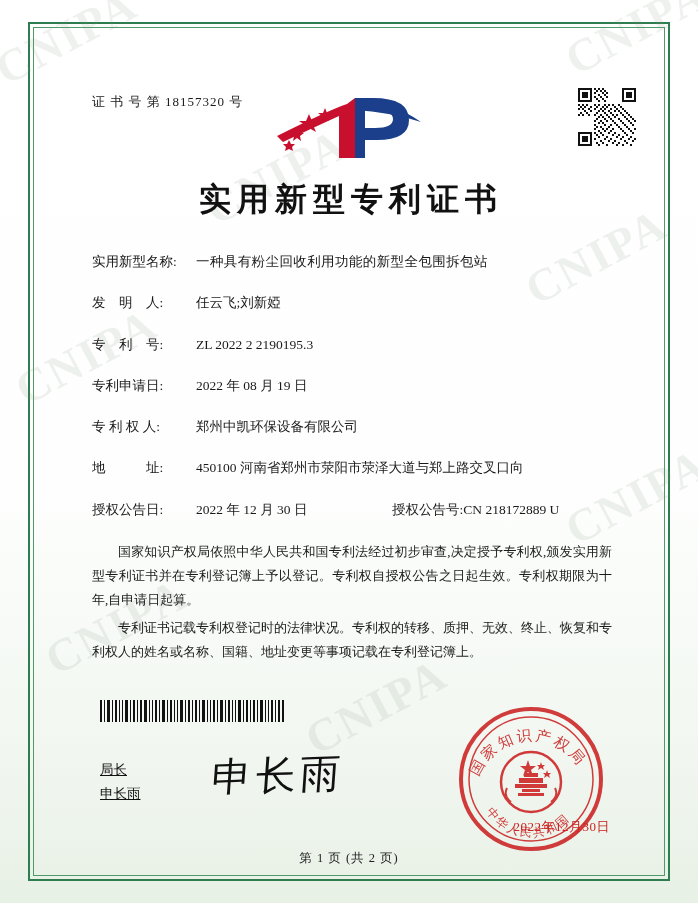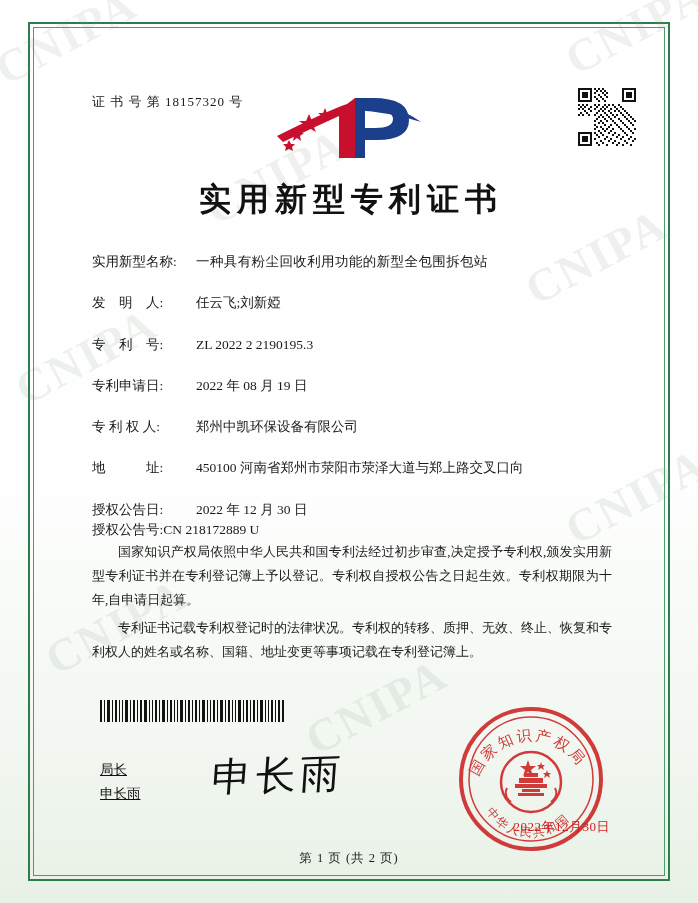--- a/index.html
+++ b/index.html
@@ -455,21 +455,21 @@
       <span class="field-value">郑州中凯环保设备有限公司</span>
     </div>
 
     <div>
       <div class="field-row" style="margin-bottom:0;">
         <span class="field-label lbl-spaced">地　　　址:</span>
         <span class="field-value">450100 河南省郑州市荥阳市荥泽大道与郑上路交叉口向</span>
       </div>
     </div>
 
-    <div class="row-two" style="margin-top:21px;flex-direction:column;">
+    <div class="row-two" style="margin-top:21px;">
       <div class="col-a">
         <span class="field-label lbl-spaced">授权公告日:</span>
         <span class="field-value">2022 年 12 月 30 日</span>
       </div>
       <div class="col-b">
         <span class="field-label">授权公告号:</span>
         <span class="field-value">CN 218172889 U</span>
       </div>
     </div>
 

